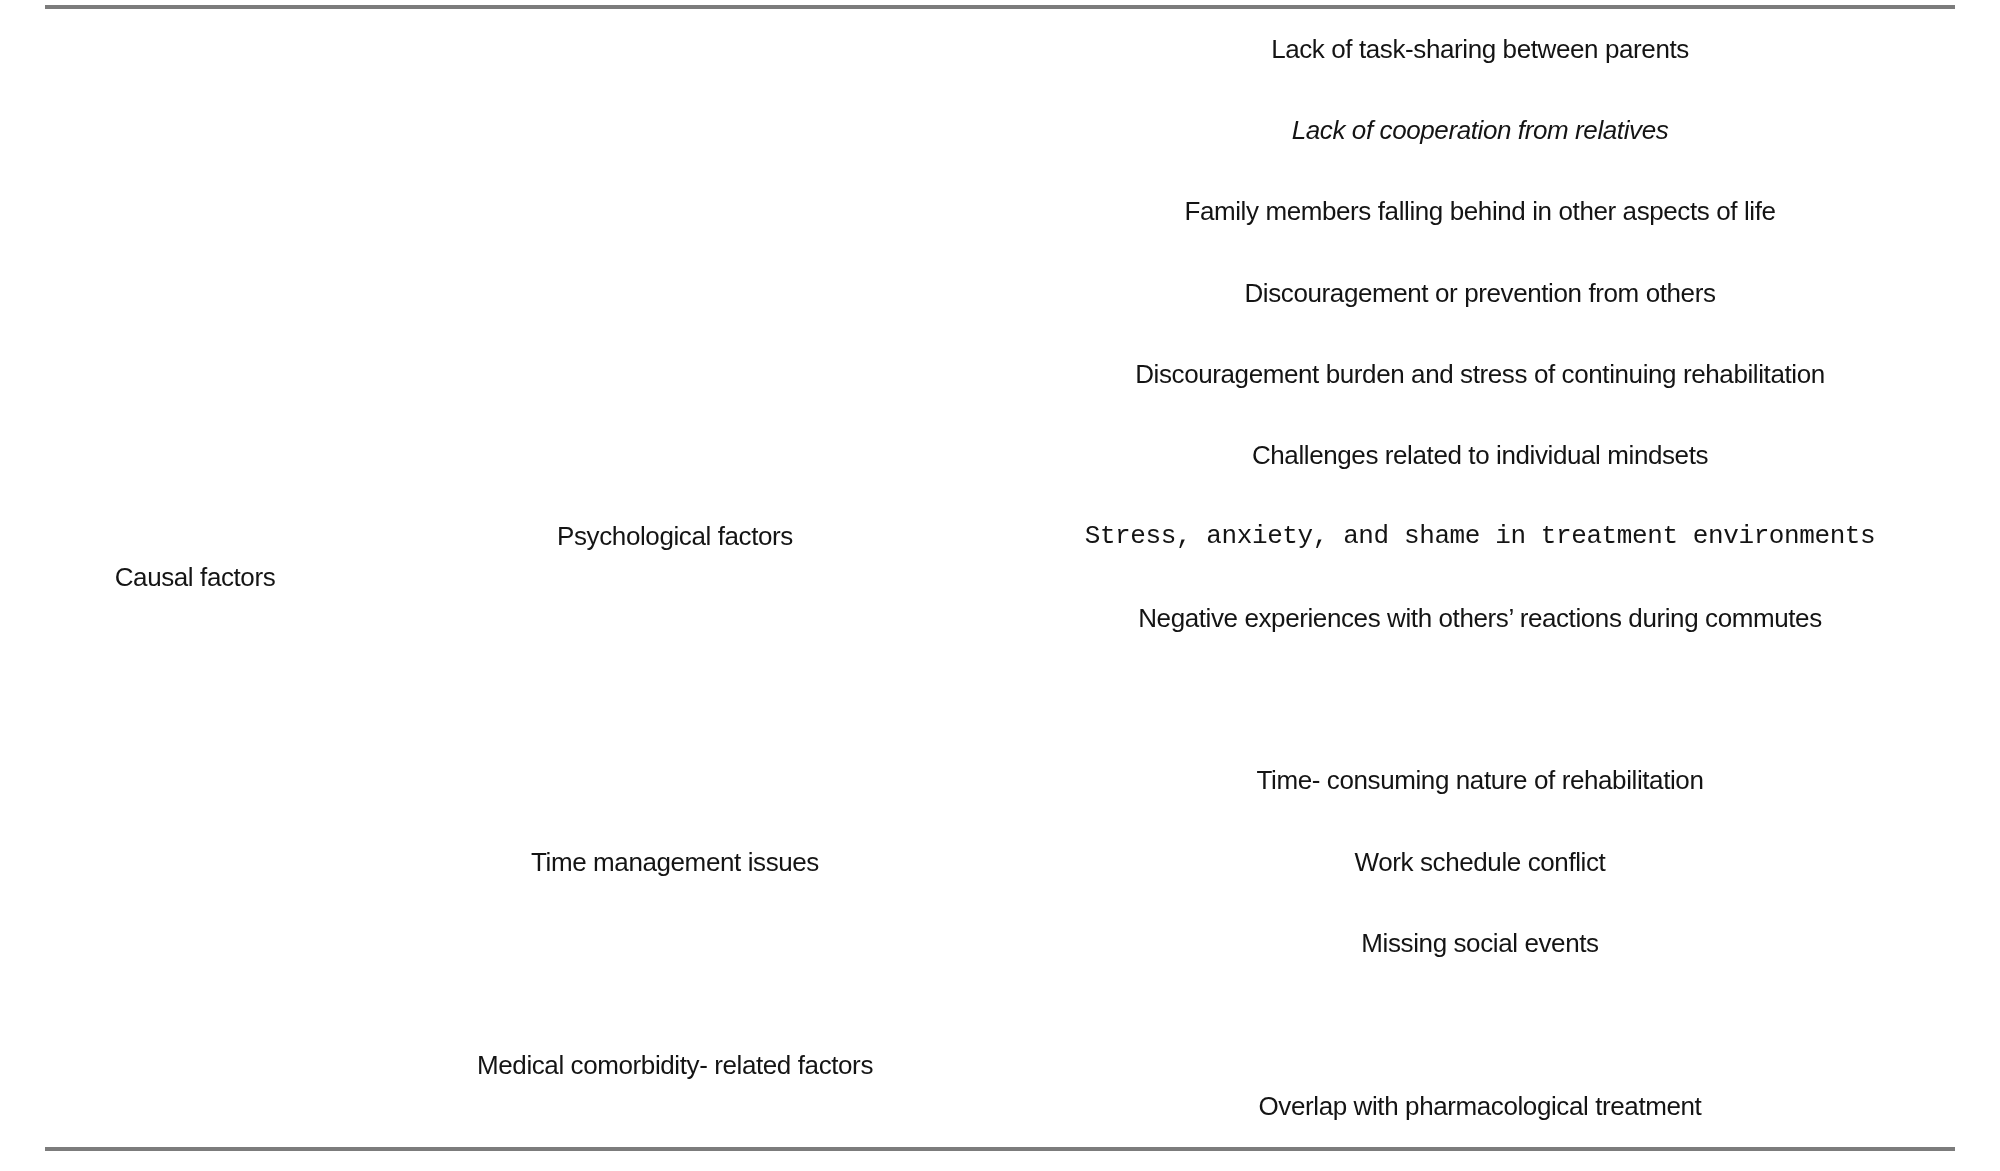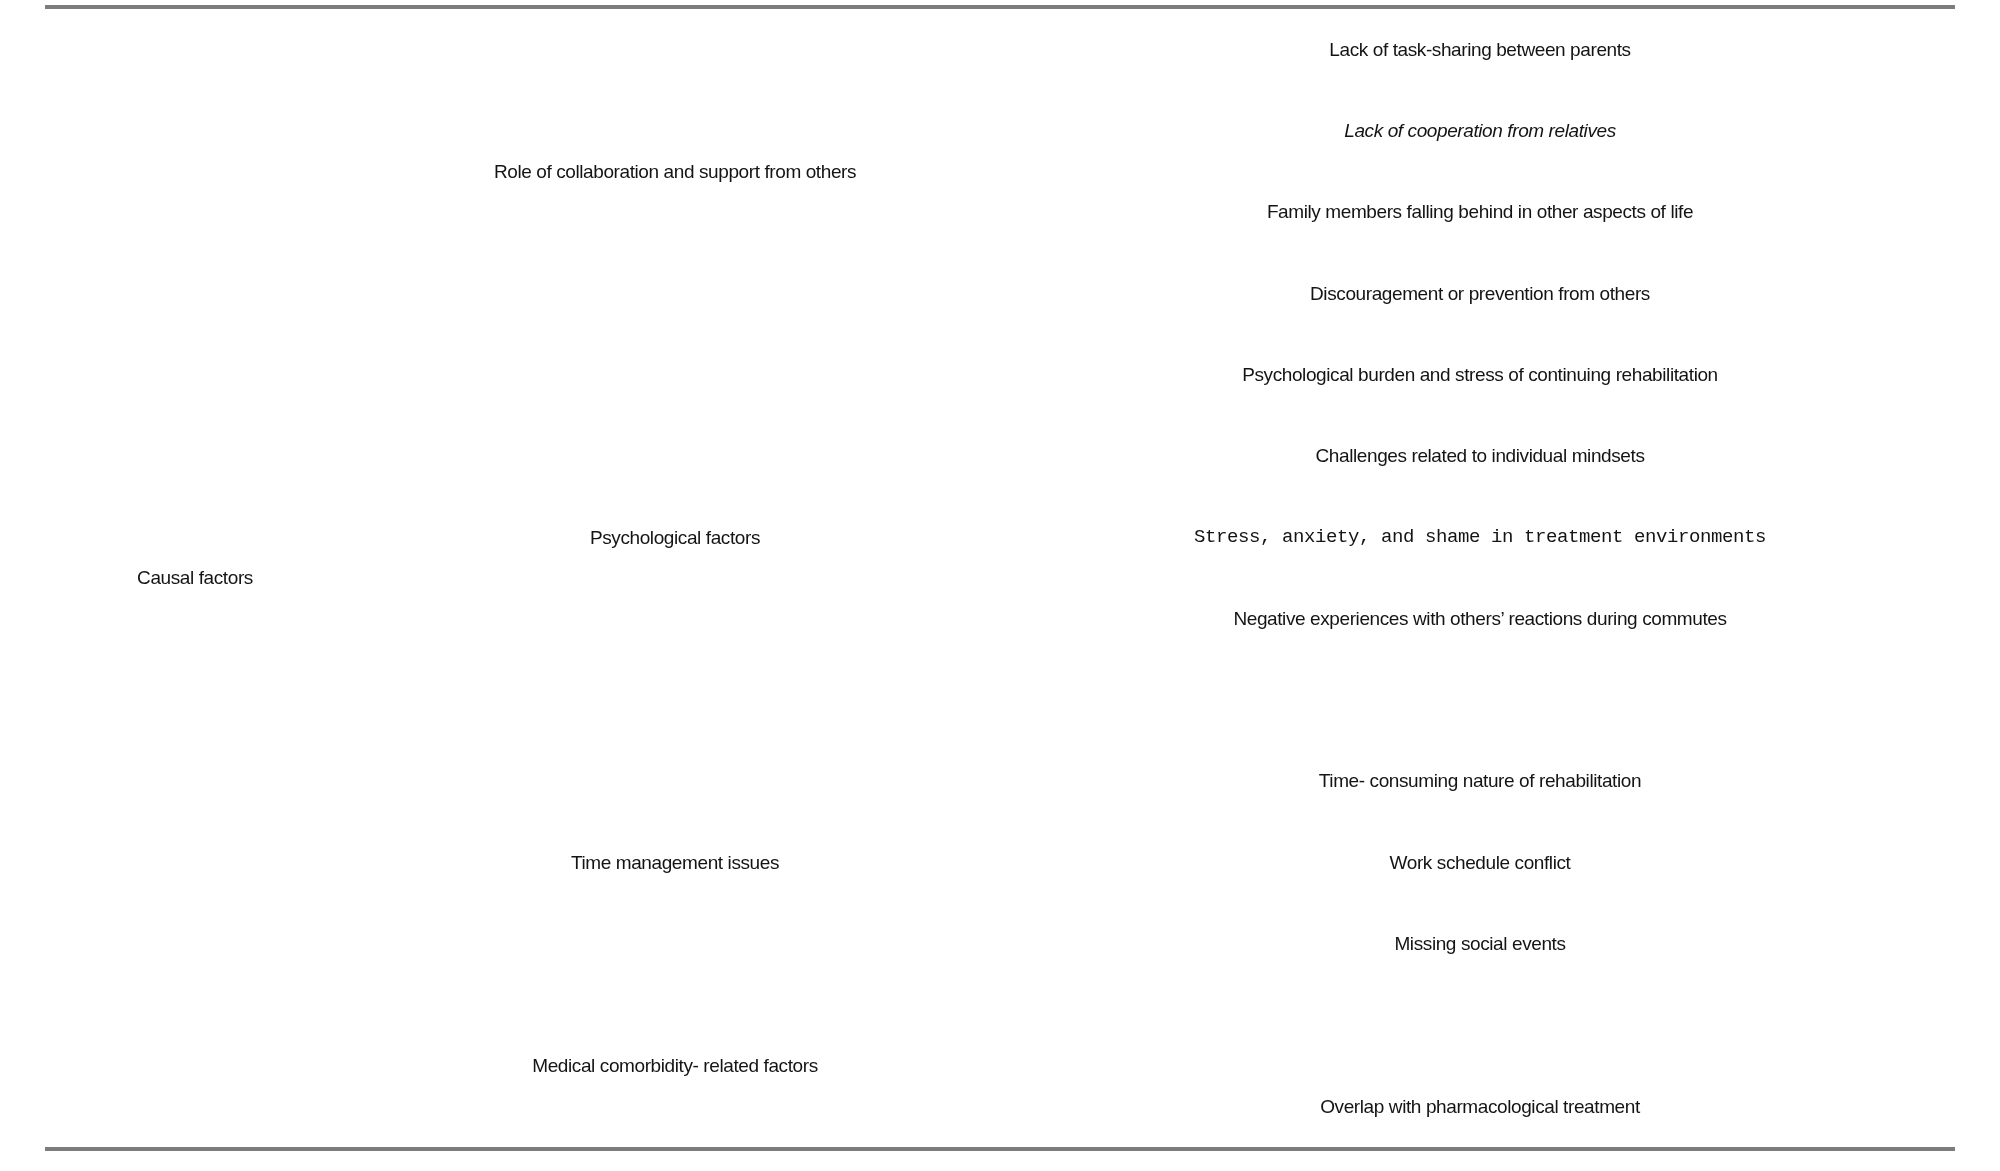--- a/index.html
+++ b/index.html
@@ -25,39 +25,38 @@
     border-bottom: 4px solid #7c7c7c;
     display: grid;
     grid-template-columns: 300px 660px 1fr;
     grid-auto-rows: 81.3px;
   }
   .cell {
     display: flex;
     align-items: center;
     justify-content: center;
     text-align: center;
-    font-size: 19px;
+    font-size: 26px;
     line-height: 1.15;
     letter-spacing: -0.4px;
     white-space: nowrap;
   }
 </style>
 </head>
 <body>
 
 <div class="page">
   <div class="table" id="table">
       <div class="cell" style="grid-area: 1 / 1 / span 14;">Causal factors</div>
-      <div class="cell" style="grid-area: 1 / 2 / span 4;">Role of collaboration and support from others</div>
       <div class="cell" style="grid-area: 1 / 3 / span 1;">Lack of task-sharing between parents</div>
       <div class="cell" style="grid-area: 2 / 3 / span 1; font-style: italic;">Lack of cooperation from relatives</div>
       <div class="cell" style="grid-area: 3 / 3 / span 1;">Family members falling behind in other aspects of life</div>
       <div class="cell" style="grid-area: 4 / 3 / span 1;">Discouragement or prevention from others</div>
       <div class="cell" style="grid-area: 5 / 2 / span 5;">Psychological factors</div>
-      <div class="cell" style="grid-area: 5 / 3 / span 1;">Psychological burden and stress of continuing rehabilitation</div>
+      <div class="cell" style="grid-area: 5 / 3 / span 1;">Discouragement burden and stress of continuing rehabilitation</div>
       <div class="cell" style="grid-area: 6 / 3 / span 1;">Challenges related to individual mindsets</div>
       <div class="cell" style="grid-area: 7 / 3 / span 1; font-family: Liberation Mono, monospace;">Stress, anxiety, and shame in treatment environments</div>
       <div class="cell" style="grid-area: 8 / 3 / span 1;">Negative experiences with others’ reactions during commutes</div>
       <div class="cell" style="grid-area: 10 / 3 / span 1;">Time- consuming nature of rehabilitation</div>
       <div class="cell" style="grid-area: 10 / 2 / span 3;">Time management issues</div>
       <div class="cell" style="grid-area: 11 / 3 / span 1;">Work schedule conflict</div>
       <div class="cell" style="grid-area: 12 / 3 / span 1;">Missing social events</div>
       <div class="cell" style="grid-area: 13 / 2 / span 2;">Medical comorbidity- related factors</div>
       <div class="cell" style="grid-area: 14 / 3 / span 1;">Overlap with pharmacological treatment</div>
     </div>

